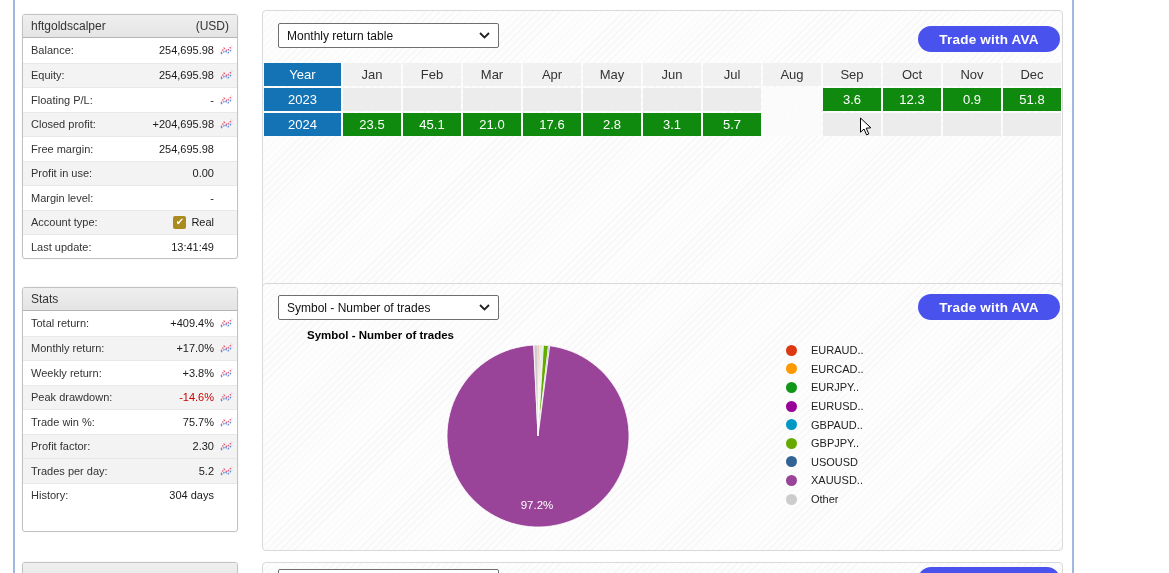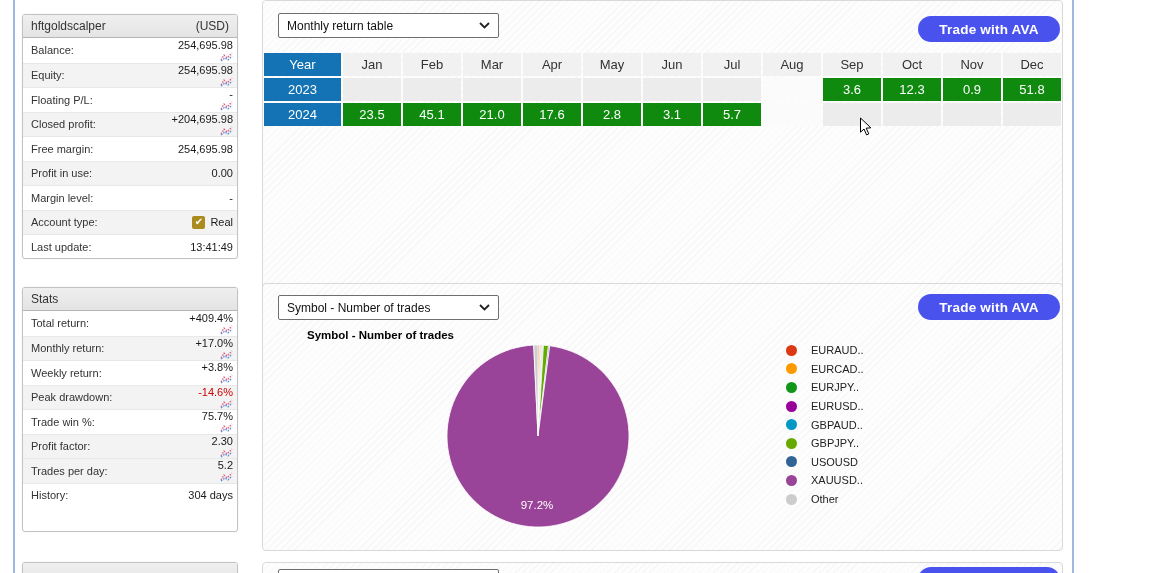--- a/index.html
+++ b/index.html
@@ -13,21 +13,21 @@
   .side-panel { position:absolute; left:22px; width:216px; background:#fff;
                 border:1px solid #c2c2c2; border-radius:3px; overflow:hidden;
                 box-shadow:0 0 0 1px rgba(0,0,0,0.02); }
   .side-header { height:23px; background:linear-gradient(#efefef,#e4e4e4);
                  border-bottom:1px solid #b5b5b5; display:flex; align-items:center;
                  justify-content:space-between; padding:0 8px; font-size:12px; color:#333; }
   .side-row { height:24.5px; display:flex; align-items:center; justify-content:space-between;
               padding:0 4px 0 8px; border-top:1px solid #e8e8e8; font-size:11px; color:#333; }
   .side-row:first-child { border-top:none;gap:28px; }
   .side-row.odd { background:#f3f3f3; }
-  .row-right { display:flex; align-items:flex-end;flex-direction:column; }
+  .row-right { display:flex; align-items:flex-start; }
   .row-value { text-align:right; color:#1a1a1a; display:flex; align-items:center; gap:5px; }
   .row-value.neg { color:#cc0000; }
   .icon-slot { width:16px; margin-left:3px; display:flex; justify-content:flex-end; }
   .chk { width:13px; height:13px; background:#ab8a1e; border-radius:2px; display:inline-flex;
          align-items:center; justify-content:center; color:#fff; font-size:10px; line-height:1; }
 
   
   .panel { position:absolute; left:262px; width:801px; background:#fdfdfd;
            border:1px solid #d9d9d9; border-radius:4px;
            background-image:repeating-linear-gradient(135deg, rgba(110,110,110,0.045) 0 1px, transparent 1px 5px); }
@@ -259,21 +259,21 @@
     </div>
   </div>
 </div>
 
 <div class="side-panel" style="top:562px;height:30px;">
   <div class="side-header">
     <span></span>
   </div>
 </div>
 
-<div class="panel" style="top:0;height:330px;">
+<div class="panel" style="top:10px;height:330px;">
   <div class="fselect" style="top:12px;">
     <span>Monthly return table</span>
     <svg width="11" height="7">
         <polyline points="1,1 5.5,5.5 10,1" fill="none" stroke="#222" stroke-width="1.8"></polyline>
       </svg>
   </div>
   <button class="ava-btn" style="top:15px;right:2px;">Trade with AVA</button>
 
   <table class="mrt">
     <tbody>

